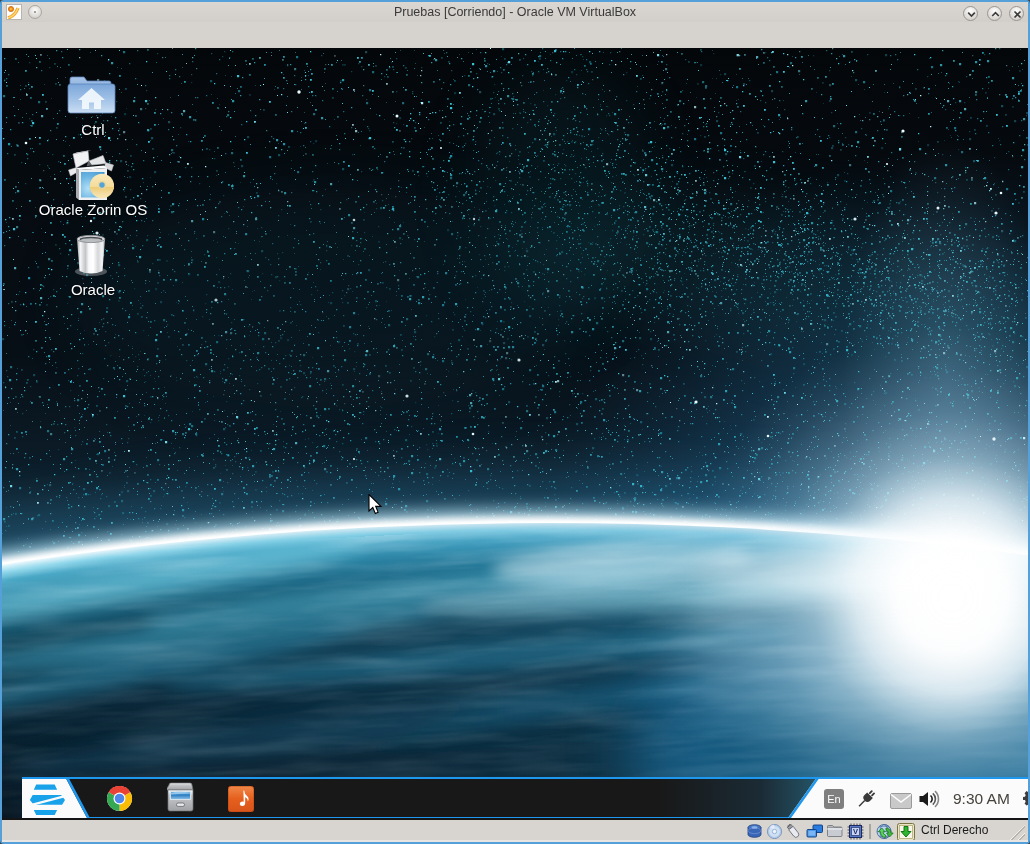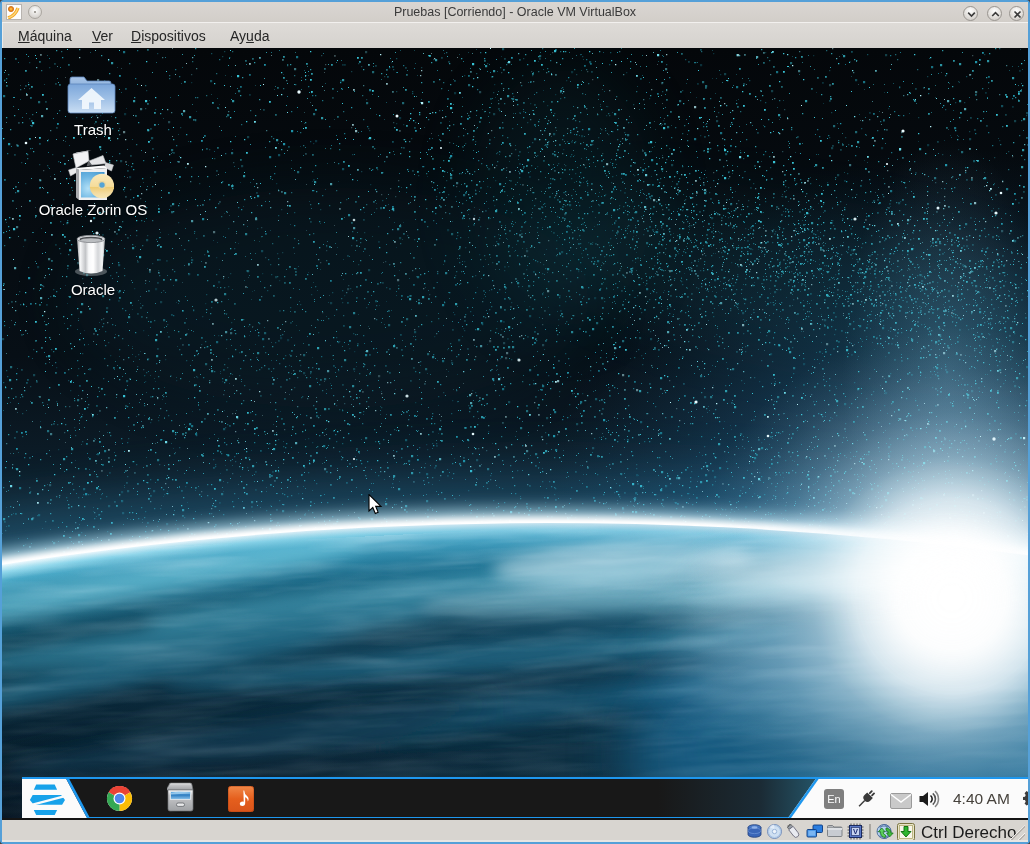--- a/index.html
+++ b/index.html
@@ -38,21 +38,21 @@
   clip-path:polygon(28px 0, 100% 0, 100% 100%, 0 100%); }
 #tb-diag-r { position:absolute; right:226px; top:1.5px; width:36px; height:39.5px; background:#1e97ee;
   clip-path:polygon(30px 0, 33px 0, 5px 100%, 2px 100%); }
 .tbi { position:absolute; top:0; }
 #en { position:absolute; left:802px; top:12px; width:20px; height:20px; background:#7f7f7f;
   border-radius:3px; color:#fff; font-size:11px; text-align:center; line-height:20px; }
 #clock { position:absolute; left:931px; top:13px; width:62px; font-size:15.5px; color:#46423c; }
 #statusbar { position:absolute; left:0; top:816px; width:1026px; height:24px;
   background:#d8d5d0; border-top:2px solid #141414; }
 #sbicons { position:absolute; left:744px; top:3px; height:17px; display:flex; gap:2.5px; align-items:center; }
-#sbtext { position:absolute; left:919px; top:3px; font-size:17px; color:#1a1a1a; }
+#sbtext { position:absolute; left:919px; top:3px; font-size:12px; color:#1a1a1a; }
 #grip { position:absolute; right:3px; top:5px; width:16px; height:15px;
   background:repeating-linear-gradient(315deg, transparent 0 3.2px, #b8b3ae 3.2px 4.4px, #f4f2f0 4.4px 5.6px); clip-path:polygon(100% 0, 100% 100%, 0 100%); }
 #botline { position:absolute; left:0; top:838px; width:1026px; height:2px; background:#e8e5e2; }
 </style></head><body>
 <div id="win">
  <div id="titlebar">
   <div id="vboxicon"><svg width="14" height="14" viewBox="0 0 14 14">
           <path d="M1 13 Q8 11 11 3" fill="none" stroke="#f5a623" stroke-width="3.4"></path>
           <path d="M1 13 Q8 11 11 3" fill="none" stroke="#fbd77e" stroke-width="1.4"></path>
           <circle cx="4" cy="4" r="2.6" fill="#f08a1d" stroke="#c86a10" stroke-width="0.8"></circle>
@@ -68,26 +68,20 @@
   <div class="wbtn" style="left:985px">
         <svg width="11" height="11" viewBox="0 0 11 11">
           <path d="M2.2 7 L5.5 3.6 L8.8 7" fill="none" stroke="#3a3a3a" stroke-width="1.6"></path>
         </svg>
       </div>
   <div class="wbtn" style="left:1007px">
         <svg width="11" height="11" viewBox="0 0 11 11">
           <path d="M2.5 2.5 L8.5 8.5 M8.5 2.5 L2.5 8.5" fill="none" stroke="#3a3a3a" stroke-width="1.6"></path>
         </svg>
       </div>
- </div>
- <div id="menubar">
-  <span class="mi" style="left:16px"><u>M</u>áquina</span>
-  <span class="mi" style="left:90px"><u>V</u>er</span>
-  <span class="mi" style="left:129px"><u>D</u>ispositivos</span>
-  <span class="mi" style="left:228px">Ay<u>u</u>da</span>
  </div>
  <div id="screen">
 
 <svg id="wall" width="1026" height="770" viewBox="0 0 1026 770">
 <defs>
  <filter id="clouds" x="0%" y="0%" width="100%" height="100%">
   <feTurbulence type="fractalNoise" baseFrequency="0.009 0.085" numOctaves="3" seed="23"></feTurbulence>
   <feColorMatrix type="matrix" values="0 0 0 0 0.72  0 0 0 0 0.88  0 0 0 0 0.95  1.0 1.0 1.0 0 -1.25"></feColorMatrix>
  </filter>
  <linearGradient id="sky" x1="0" y1="0" x2="0" y2="1">
@@ -257,21 +251,21 @@
             </linearGradient>
 <linearGradient id="ft" x1="0" y1="0" x2="0" y2="1">
  <stop offset="0" stop-color="#a9c5e7"></stop>
               <stop offset="1" stop-color="#8db2de"></stop>
             </linearGradient>
           </defs>
 <path d="M3 12 V4 q0-2 2-2 h12 l3 4 h22 q2 0 2 2 v4 z" fill="url(#ft)" stroke="#5d87bb" stroke-width="0.8"></path>
 <rect x="1" y="9" width="47" height="29" rx="2.5" fill="url(#fb)" stroke="#5d87bb" stroke-width="0.8"></rect>
 <path d="M24.5 13 L11 25 h4 v9 h7 v-6.5 h5 V34 h7 v-9 h4 z" fill="#f3f8fd" opacity="0.92"></path>
 </svg></div>
-  <div class="dlabel" style="left:21px;top:73px;width:140px">Trash</div>
+  <div class="dlabel" style="left:21px;top:73px;width:140px">Ctrl</div>
   <div class="dicon" style="left:66px;top:101px"><svg width="46" height="52" viewBox="0 0 46 52">
 <defs>
             <linearGradient id="bf" x1="0" y1="0" x2="1" y2="0">
  <stop offset="0" stop-color="#85878b"></stop>
               <stop offset="0.35" stop-color="#f4f5f6"></stop>
               <stop offset="1" stop-color="#d5d7da"></stop>
             </linearGradient>
 <radialGradient id="bb" cx="0.3" cy="0.65" r="0.95">
  <stop offset="0" stop-color="#b2e0f7"></stop>
               <stop offset="0.5" stop-color="#6cb5e2"></stop>
@@ -391,21 +385,21 @@
    <div class="tbi" style="left:868px;top:16px"><svg width="22" height="16" viewBox="0 0 22 16">
 <rect x="0.5" y="0.5" width="21" height="15" rx="1.5" fill="#c9c9c9" stroke="#9a9a9a"></rect>
 <path d="M1 1.5 L11 9 L21 1.5" fill="none" stroke="#fff" stroke-width="1.4"></path>
 </svg></div>
    <div class="tbi" style="left:896px;top:12px"><svg width="22" height="20" viewBox="0 0 22 20">
 <path d="M1.5 7 h3.5 L10 3 v14 L5 13 H1.5 z" fill="#1c1c1c"></path>
 <path d="M12.5 6.5 a4.5 4.5 0 0 1 0 7" fill="none" stroke="#1c1c1c" stroke-width="1.6"></path>
 <path d="M14.8 4.3 a7.5 7.5 0 0 1 0 11.4" fill="none" stroke="#555" stroke-width="1.6"></path>
 <path d="M17 2.2 a10.5 10.5 0 0 1 0 15.6" fill="none" stroke="#888" stroke-width="1.6"></path>
 </svg></div>
-   <div id="clock">4:40 AM</div>
+   <div id="clock">9:30 AM</div>
    <div class="tbi" style="left:1000px;top:12px"><svg width="20" height="20" viewBox="0 0 20 20">
 <path fill="#3c3c3c" d="M8.4 1h3.2l.5 2.2 1.9.8L16 2.7l2.3 2.3-1.3 2 .8 1.9 2.2.5v3.2l-2.2.5-.8 1.9 1.3 2-2.3 2.3-2-1.3-1.9.8-.5 2.2H8.4l-.5-2.2-1.9-.8-2 1.3-2.3-2.3 1.3-2-.8-1.9L0 13.1V9.9l2.2-.5.8-1.9-1.3-2L4 3.2l2 1.3 1.9-.8z" transform="translate(1,-0.8) scale(0.9)"></path>
 <circle cx="10" cy="9.4" r="2.9" fill="#fff"></circle>
 </svg></div>
   </div>
  </div>
  <div id="statusbar">
   <div id="sbicons">
 <svg width="17" height="17" viewBox="0 0 17 17">
           <g>

